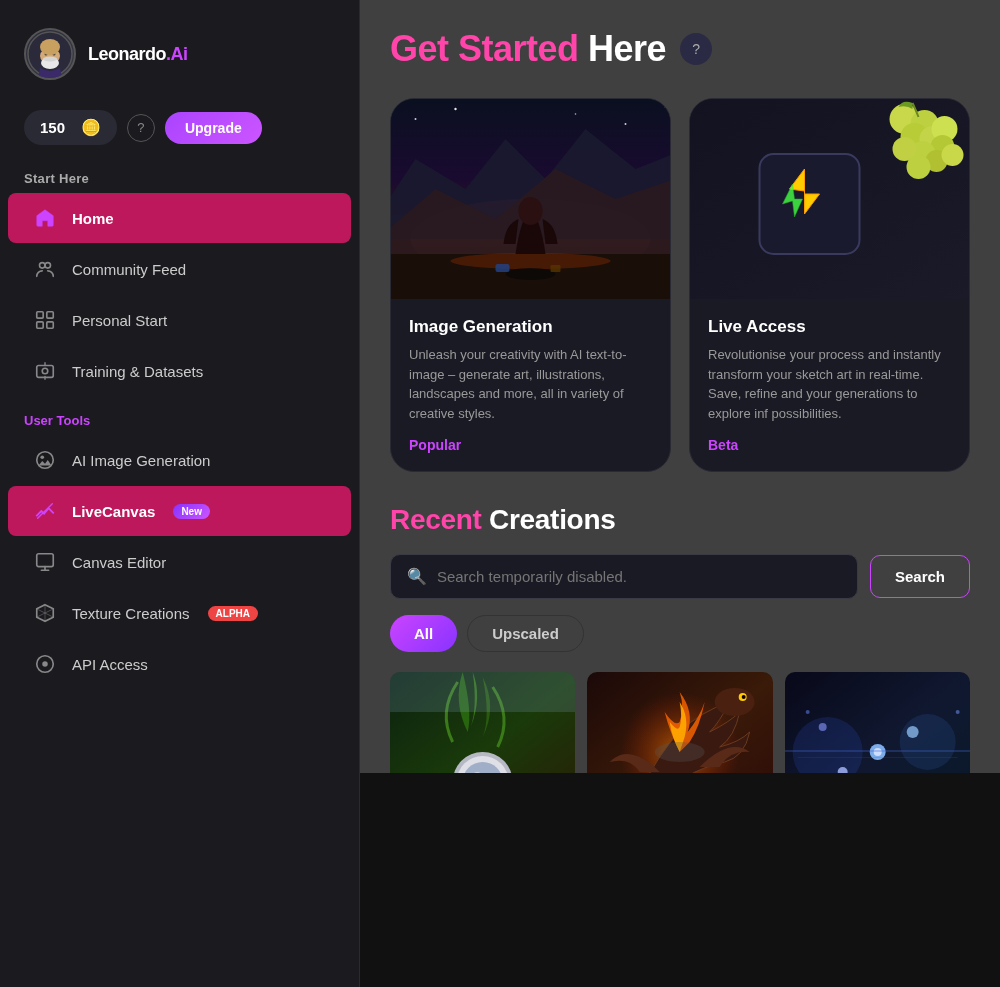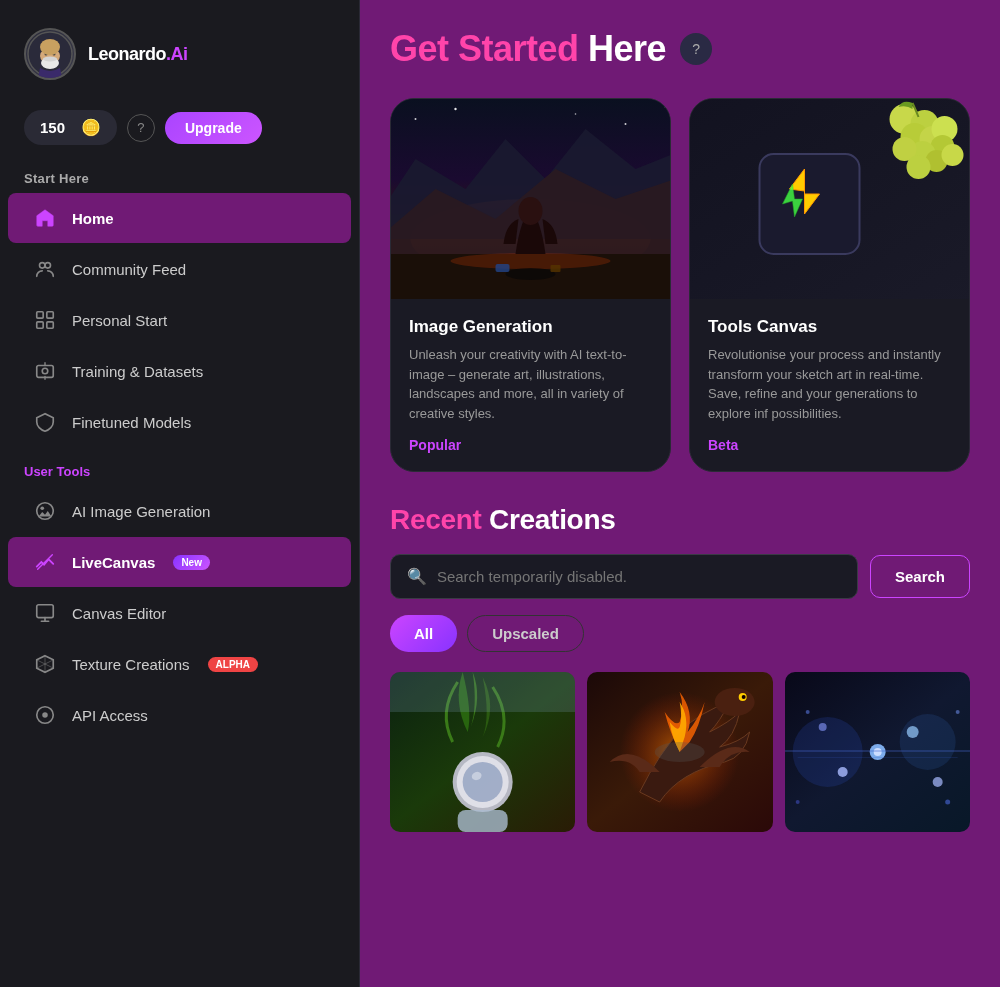--- a/index.html
+++ b/index.html
@@ -115,21 +115,21 @@
     .nav-item {
       display: flex;
       align-items: center;
       gap: 14px;
       padding: 12px 24px;
       cursor: pointer;
       border-radius: 8px;
       margin: 1px 8px;
       transition: background 0.15s;
     }
-    .nav-item.active { background: #701a75; }
+    .nav-item.active { background: #be185d; }
 
     .nav-icon {
       width: 26px;
       height: 26px;
       display: flex;
       align-items: center;
       justify-content: center;
       font-size: 18px;
       flex-shrink: 0;
     }
@@ -165,22 +165,22 @@
       padding: 2px 8px;
       font-size: 10px;
       font-weight: 700;
       color: #fff;
       margin-left: 4px;
     }
 
     
     .main {
       flex: 1;
-      background: #701a75;
-      height: 987px;
+      background: #404040;
+      height: 773px;
       overflow-y: auto;
       padding: 28px 30px;
     }
 
     
     .main-header {
       display: flex;
       align-items: center;
       gap: 14px;
       margin-bottom: 28px;
@@ -467,28 +467,20 @@
       <span class="nav-icon">
         <svg width="22" height="22" viewBox="0 0 24 24" fill="none">
           <rect x="3" y="6" width="18" height="13" rx="2" stroke="#888" stroke-width="1.8" fill="none"></rect>
           <circle cx="12" cy="12" r="3" stroke="#888" stroke-width="1.8" fill="none"></circle>
           <path d="M12 3V6M12 18V21" stroke="#888" stroke-width="1.5" stroke-linecap="round"></path>
         </svg>
       </span>
       <span class="nav-label">Training &amp; Datasets</span>
     </div>
 
-    <div class="nav-item">
-      <span class="nav-icon">
-        <svg width="22" height="22" viewBox="0 0 24 24" fill="none">
-          <path d="M12 3L3 7.5V12C3 16.5 7 20.5 12 22C17 20.5 21 16.5 21 12V7.5L12 3Z" stroke="#888" stroke-width="1.8" fill="none"></path>
-        </svg>
-      </span>
-      <span class="nav-label">Finetuned Models</span>
-    </div>
   </div>
 
   <div class="user-tools-label">User Tools</div>
 
   <div>
     <div class="nav-item">
       <span class="nav-icon">
         <svg width="22" height="22" viewBox="0 0 24 24" fill="none">
           <circle cx="12" cy="12" r="9" stroke="#888" stroke-width="1.8" fill="none"></circle>
           <circle cx="9" cy="9" r="2" fill="#888"></circle>
@@ -636,21 +628,21 @@
 
           <path d="M238 4 Q228 0 224 8 Q232 6 238 10Z" fill="#6a9a20"></path>
 
           <rect x="85" y="55" width="100" height="100" rx="14" fill="#1a1a2e" stroke="#3a3a5e" stroke-width="2"></rect>
 
           <path d="M115 90 L130 70 L130 95 L145 95 L130 115 L130 92 Z" fill="#ffcc00" stroke="#ff9900" stroke-width="1"></path>
           <path d="M108 105 L118 85 L120 100 L128 100 L120 118 L118 102Z" fill="#44ff44" stroke="#22cc22" stroke-width="0.5" opacity="0.8"></path>
         </svg>
       </div>
       <div class="card-body">
-        <div class="card-title">Tools Canvas</div>
+        <div class="card-title">Live Access</div>
         <div class="card-desc">Revolutionise your process and instantly transform your sketch art in real-time. Save, refine and your generations to explore inf possibilities.</div>
         <div class="card-badge-beta">Beta</div>
       </div>
     </div>
 
   </div>
 
   <div>
     <h2 class="section-title">
       <span class="pink">Recent</span><span class="white"> Creations</span>

